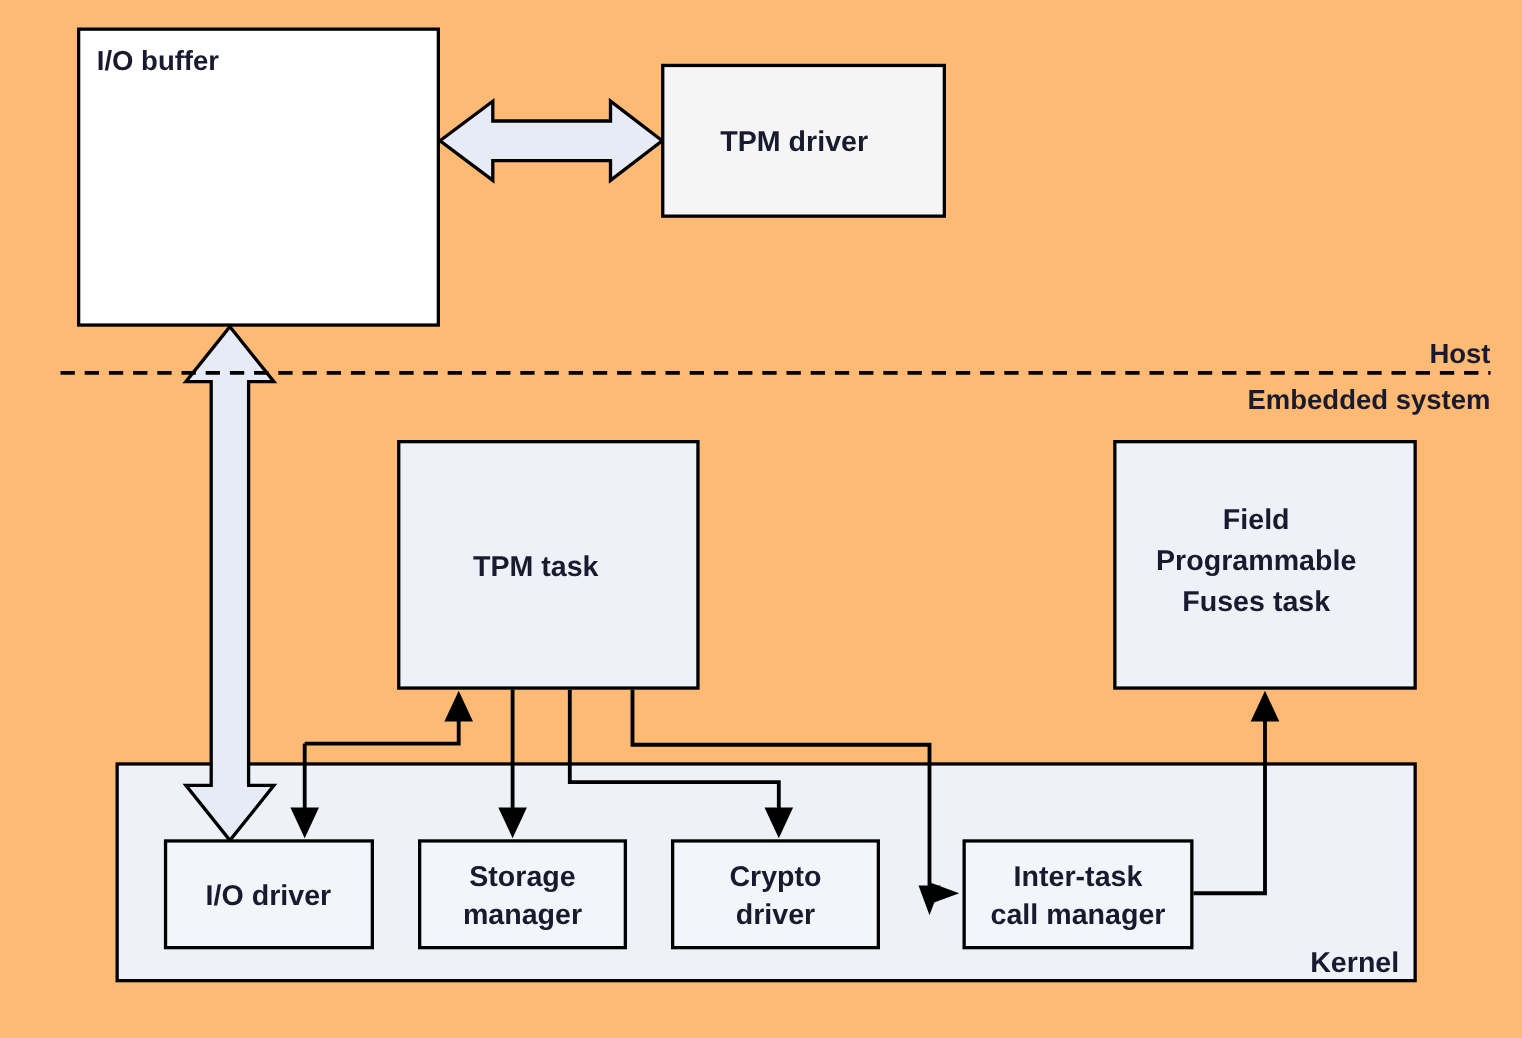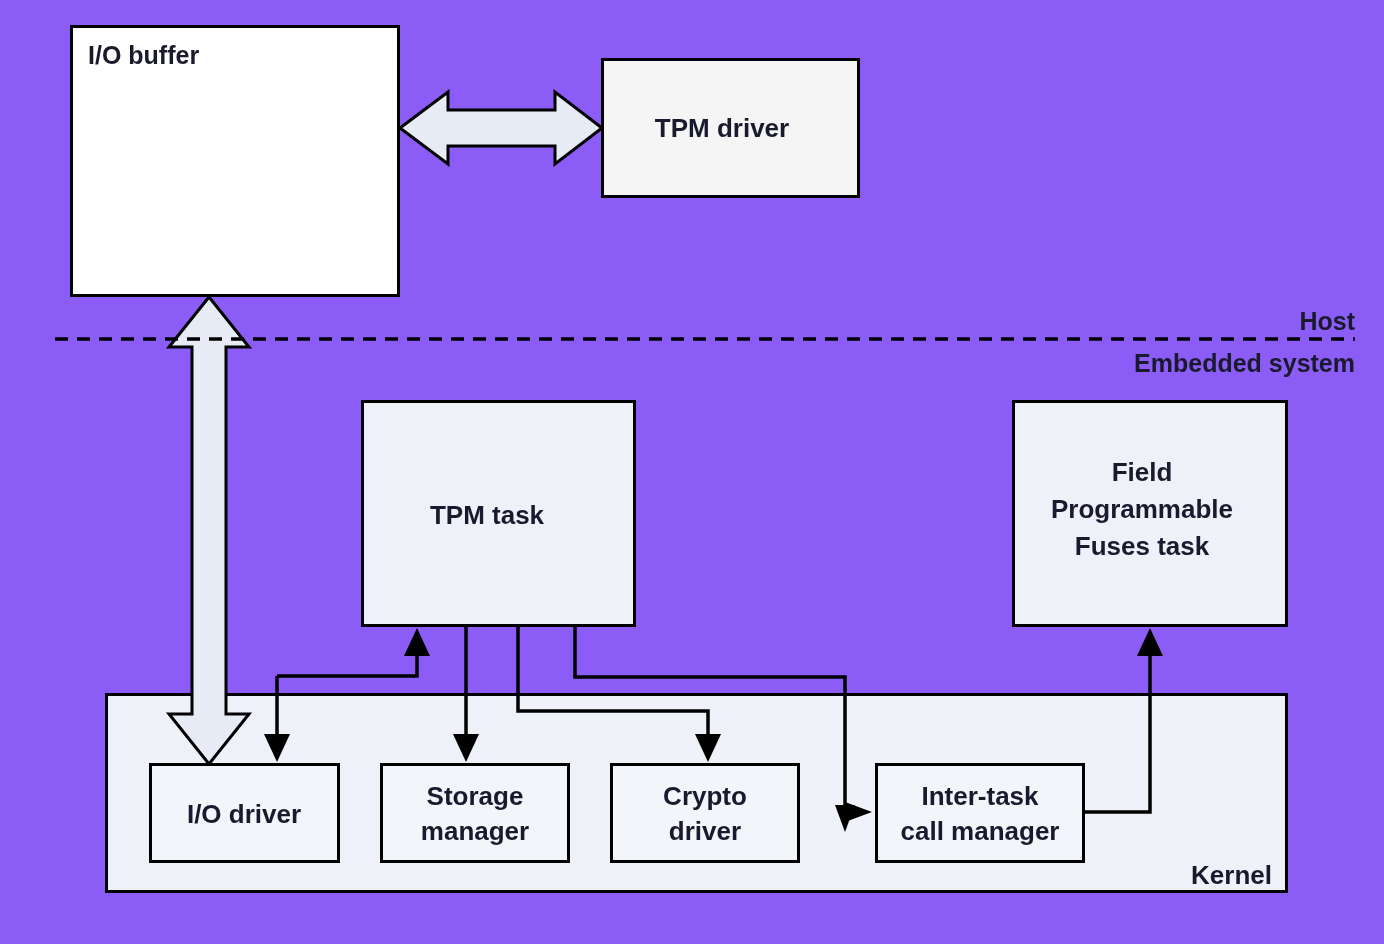--- a/index.html
+++ b/index.html
@@ -7,21 +7,21 @@
     padding: 0;
     background: #ffffff;
   }
   body {
     font-family: "Liberation Sans", sans-serif;
   }
   #canvas {
     position: relative;
     width: 1384px;
     height: 944px;
-    background: #8b5cf6;
+    background: #fdba74;
     overflow: hidden;
   }
   #diagram-svg {
     position: absolute;
     top: 0;
     left: 0;
     width: 1384px;
     height: 944px;
   }
   .node-label {

